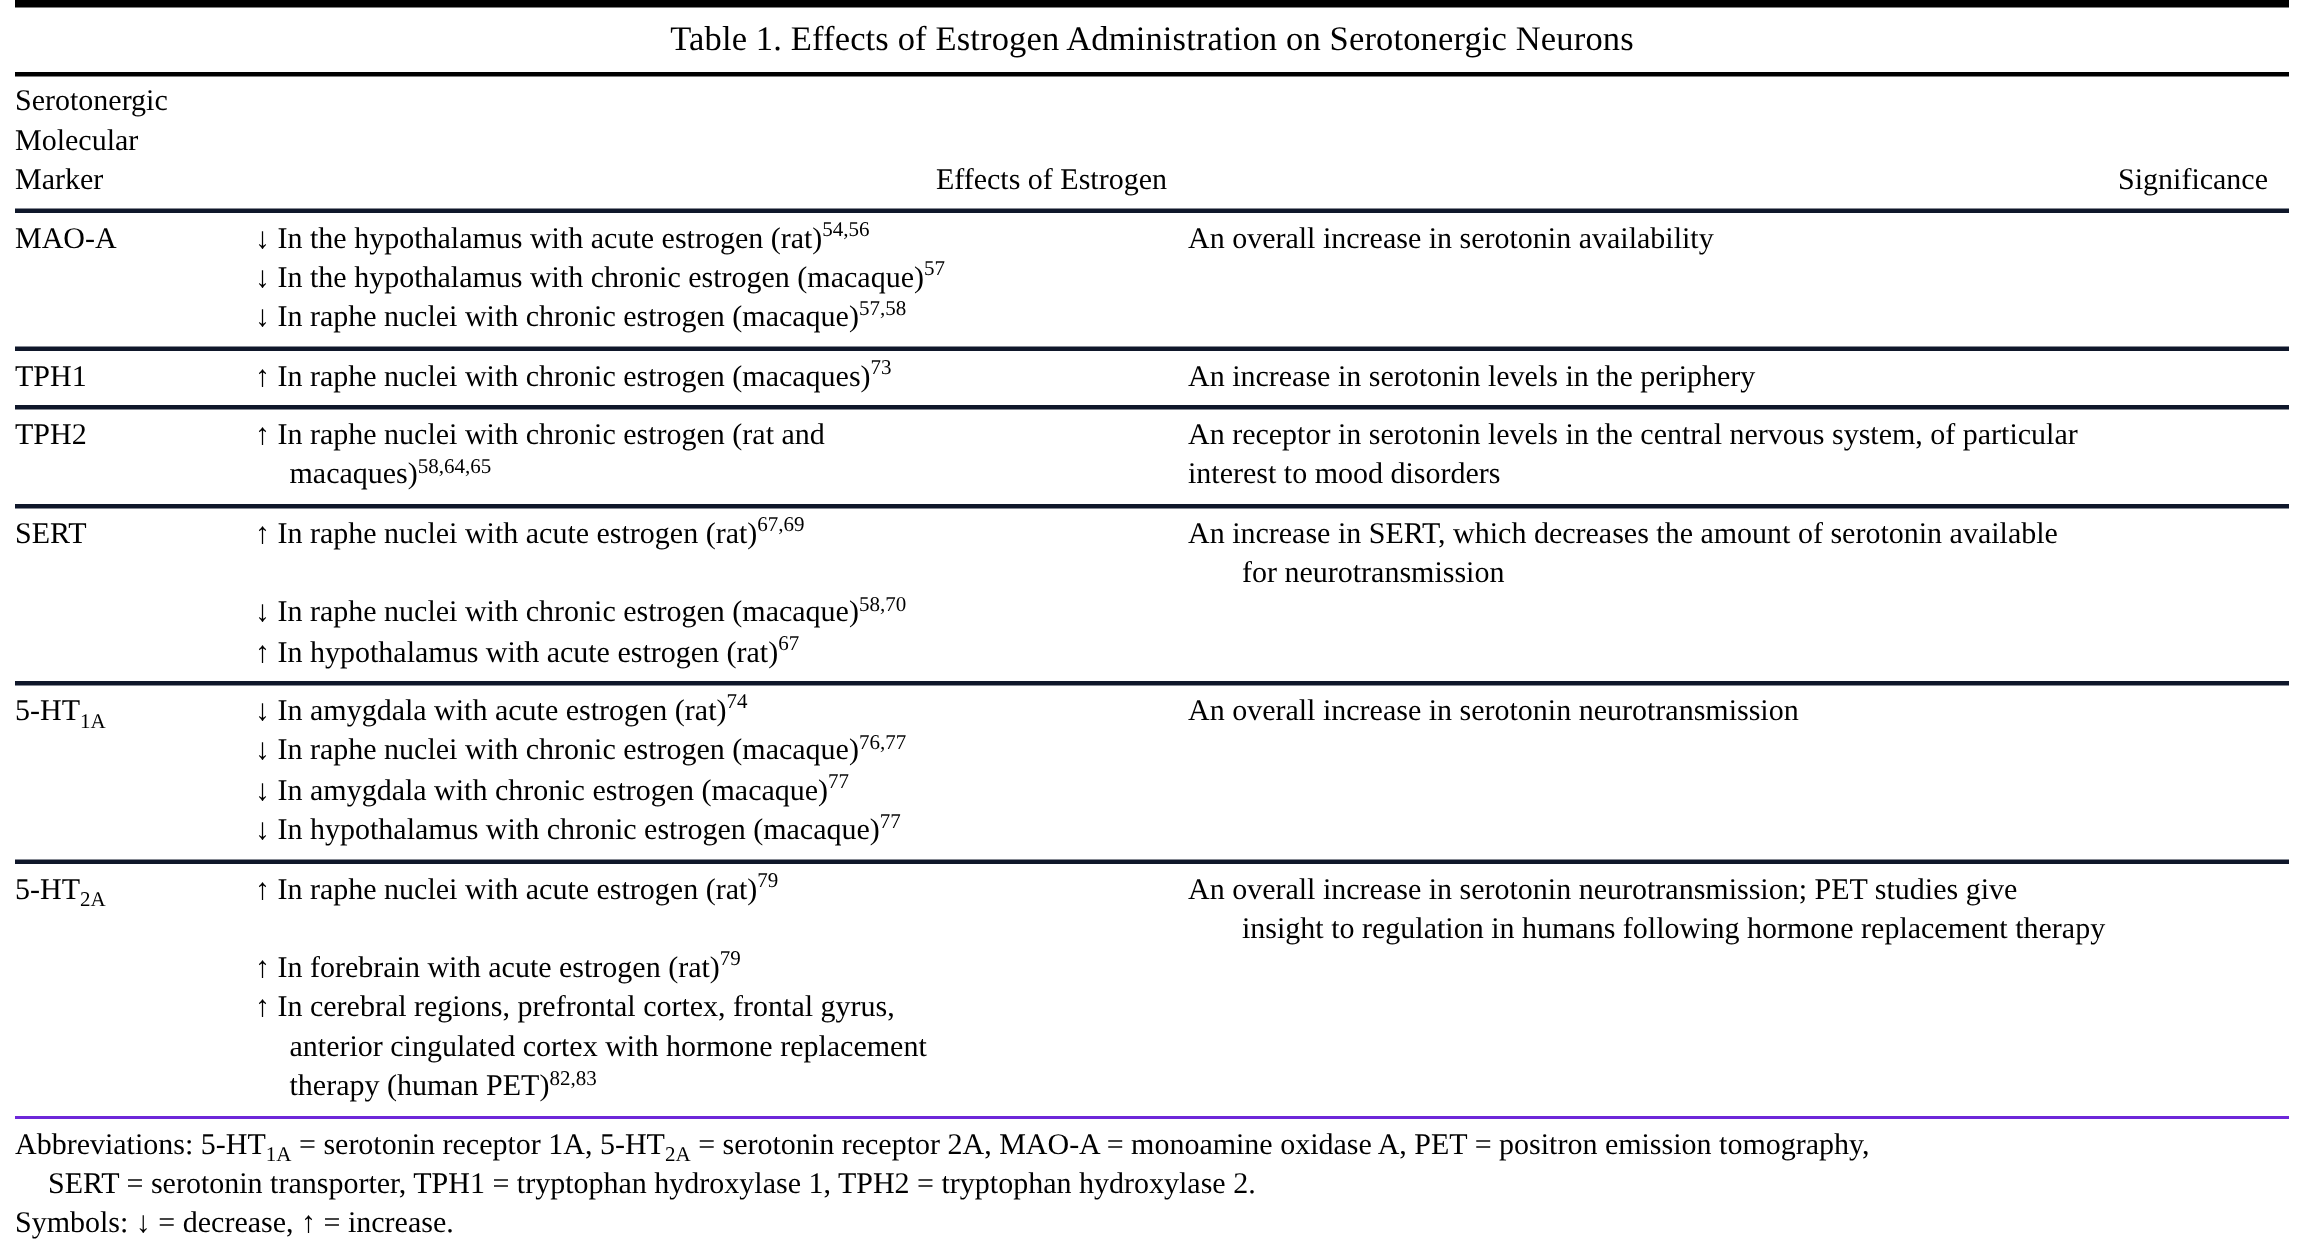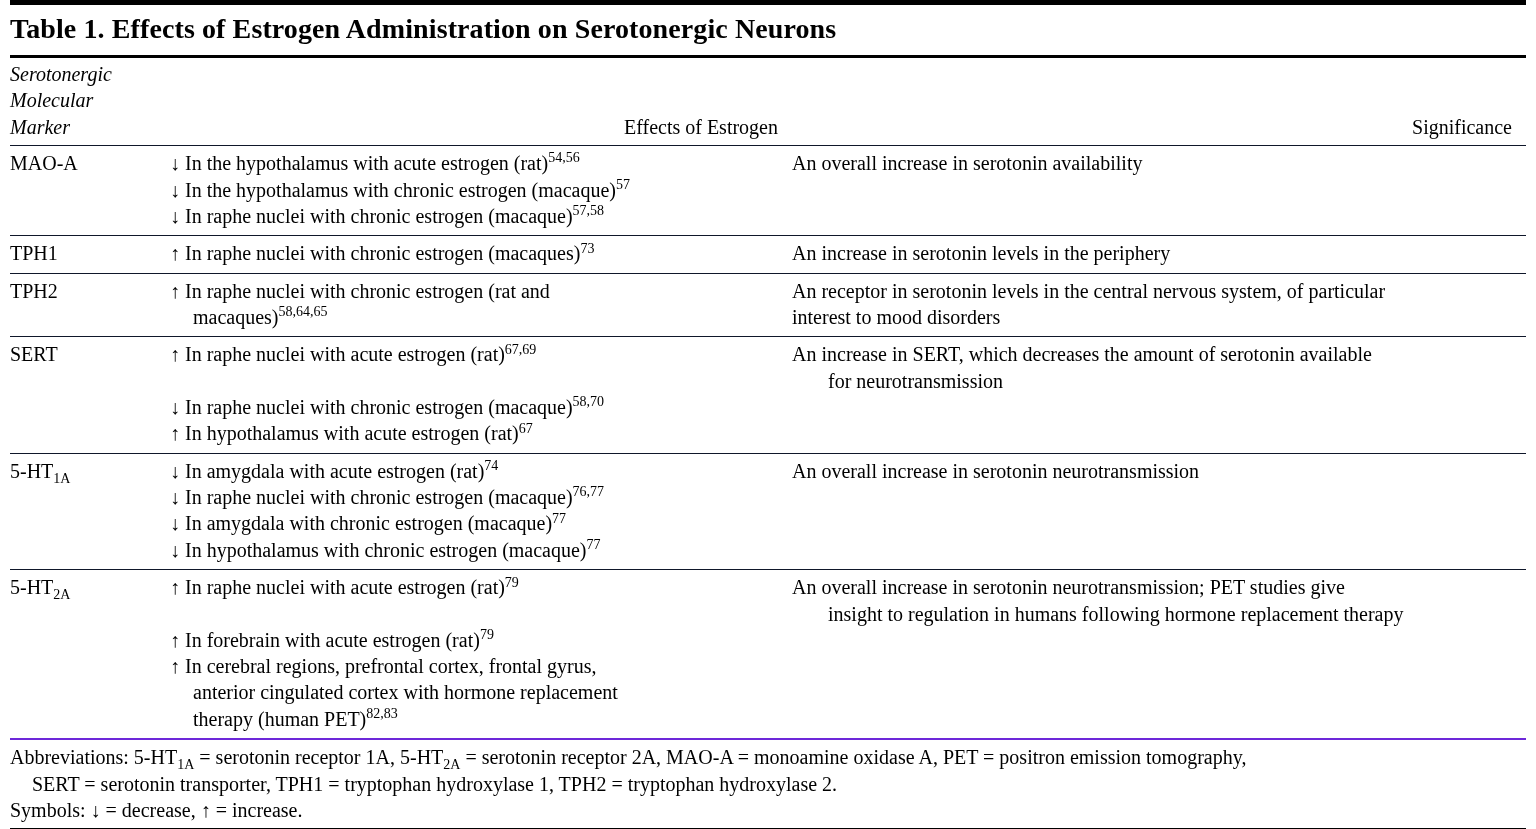--- a/index.html
+++ b/index.html
@@ -12,34 +12,35 @@
     font-family: "Liberation Serif", "DejaVu Serif", serif;
     font-size: 20px;
     line-height: 1.32;
     background: #ffffff;
   }
   .rule { width: 100%; background: #000; }
   .rule-thick { height: 5px; }
   .rule-med { height: 3px; }
   .rule-thin { height: 2px; }
   .title {
-    font-size: 28px;
-    font-weight: 700;
+    font-size: 23px;
+    font-weight: 400;
     padding: 6px 0 7px 0;
     letter-spacing: 0.1px;
+    text-align: center;
   }
   .grid {
     display: grid;
     grid-template-columns: 160px 622px 1fr;
   }
   .header { padding: 3px 0 5px 0; }
-  .marker-h { white-space: pre-line; font-style: italic; }
+  .marker-h { white-space: pre-line; }
   .center-h { text-align: right; align-self: end; }
   .row {
-    border-top: 1px solid #0f172a;
+    border-top: 3px solid #0f172a;
     padding: 4px 0 6px 0;
   }
   .cell { padding-right: 14px; }
   .line { min-height: 1em; }
   .line.cont { margin-left: 1.15em; }
   .sig .line.cont { margin-left: 1.8em; }
   .line.blank { height: 26px; }
   sup, sub { font-size: 70%; line-height: 0; margin-top: 24px; }
   .footnotes {
     border-top: 2px solid #6d28d9;

